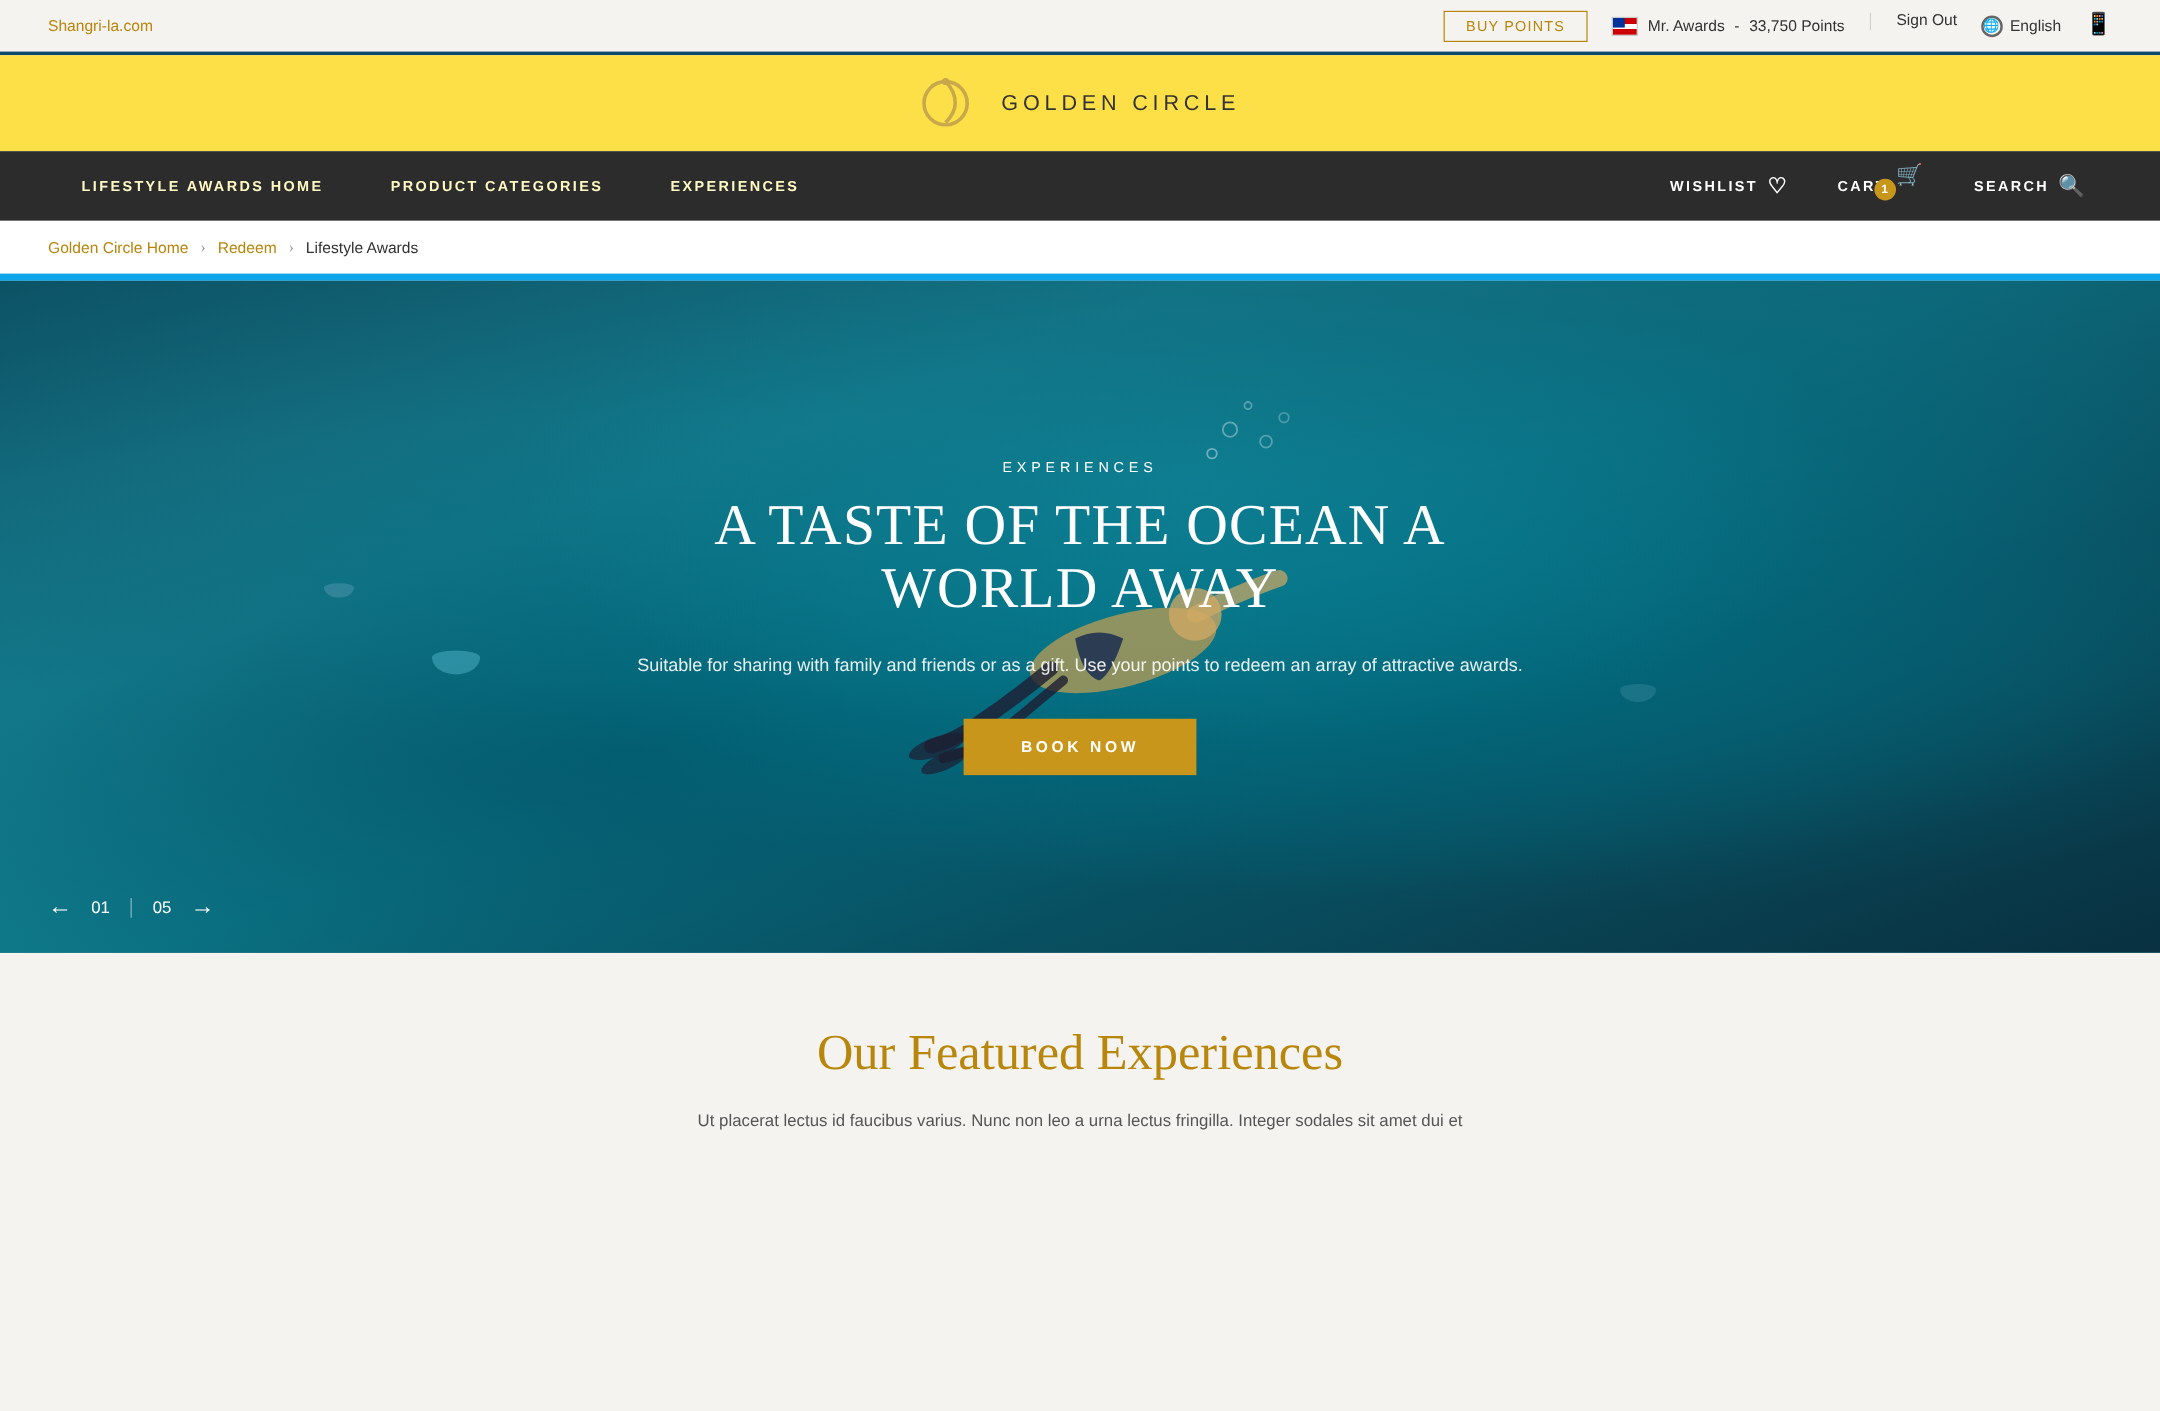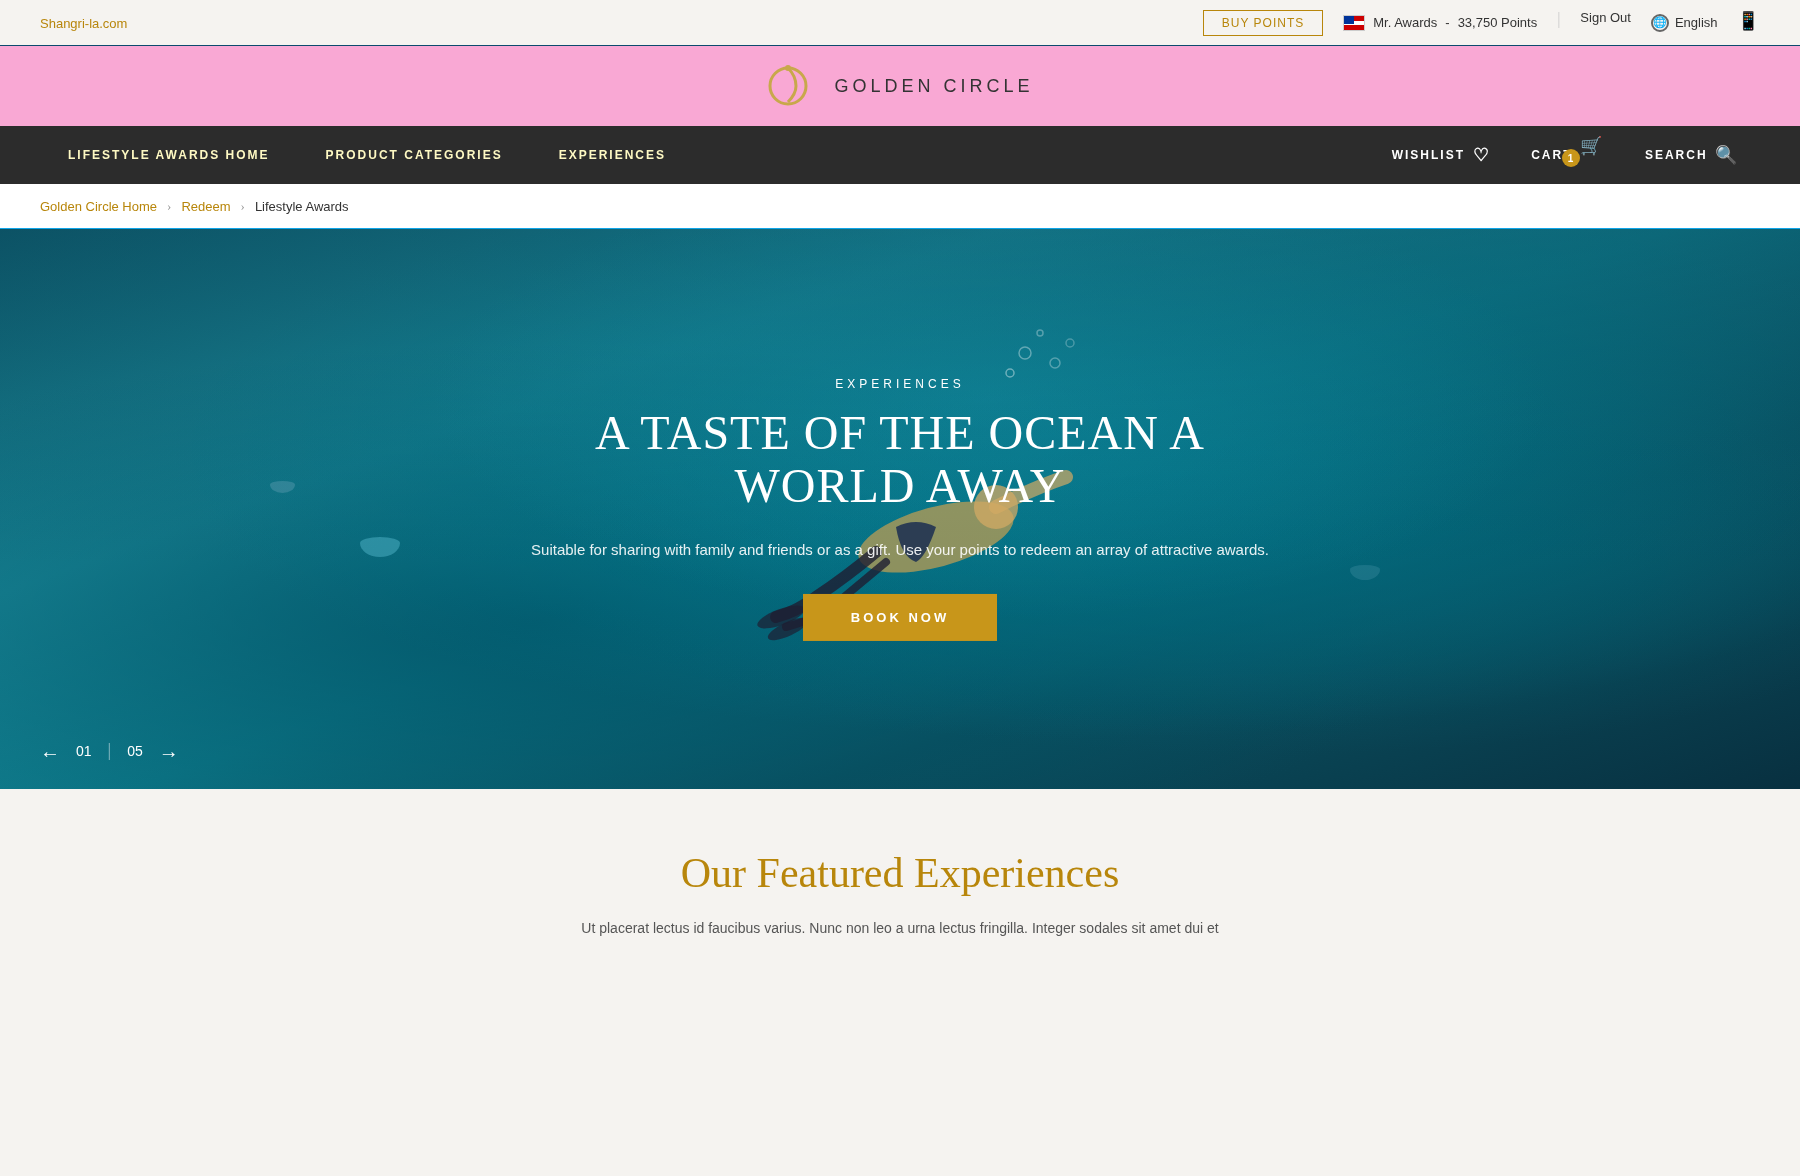--- a/index.html
+++ b/index.html
@@ -5,21 +5,21 @@
     * { margin: 0; padding: 0; box-sizing: border-box; }
     body { font-family: 'Georgia', serif; background: #f5f3f0; }
 
     
     .top-bar {
       background: #f5f3f0;
       display: flex;
       align-items: center;
       justify-content: space-between;
       padding: 8px 40px;
-      border-bottom: 1px solid #0c4a6e;
+      border-bottom: 3px solid #0c4a6e;
       height: 46px;
     }
     .top-bar-left a {
       color: #b8860b;
       text-decoration: none;
       font-size: 13px;
       font-family: Arial, sans-serif;
     }
     .top-bar-right {
       display: flex;
@@ -85,21 +85,21 @@
       font-size: 11px;
     }
     .mobile-icon {
       font-size: 18px;
       color: #555;
       cursor: pointer;
     }
 
     
     .logo-area {
-      background: #f9a8d4;
+      background: #fde047;
       display: flex;
       align-items: center;
       justify-content: center;
       padding: 18px 0;
       gap: 24px;
     }
     .logo-ring {
       width: 44px;
       height: 44px;
     }
@@ -173,21 +173,21 @@
       margin-left: -10px;
     }
 
     
     .breadcrumb {
       background: #fff;
       padding: 14px 40px;
       display: flex;
       align-items: center;
       gap: 10px;
-      border-bottom: 1px solid #0ea5e9;
+      border-bottom: 6px solid #0ea5e9;
     }
     .breadcrumb-link {
       color: #b8860b;
       font-size: 13px;
       font-family: Arial, sans-serif;
       text-decoration: none;
       cursor: pointer;
     }
     .breadcrumb-sep {
       color: #999;

